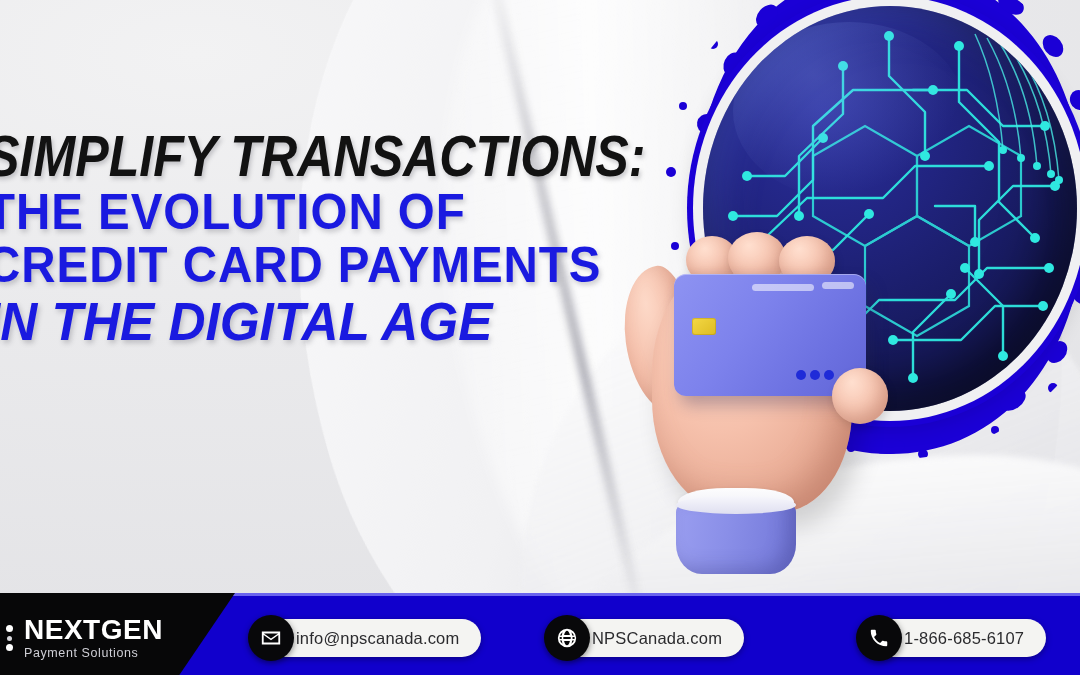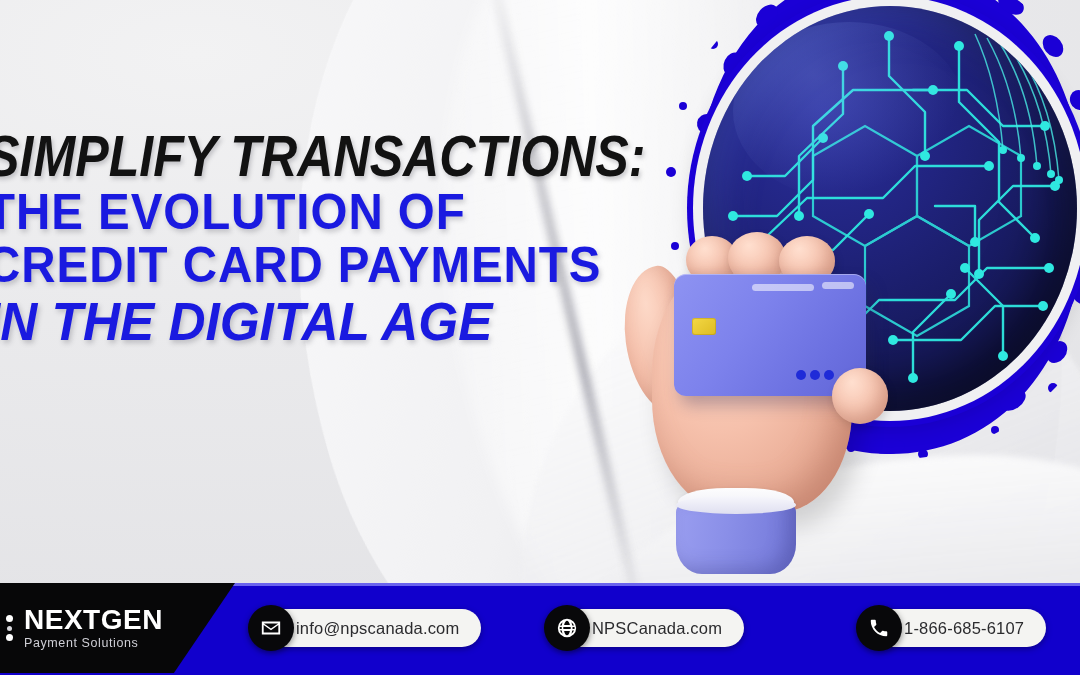--- a/index.html
+++ b/index.html
@@ -196,21 +196,21 @@
     font-size:54px; font-weight:900; font-style:italic;
     color:#1a1ae0;
     transform:scaleX(.95);
     transform-origin:left center;
     letter-spacing:0px;
   }
 
   
   #footer{
     position:absolute; left:0; bottom:0;
-    width:1080px; height:92px;
+    width:1080px; height:82px;
     background:#1100cc;
     z-index:9;
     overflow:hidden;
   }
   #footer-top-line{
     position:absolute; left:0; top:0; width:100%; height:3px;
     background:#6a63ee;
   }
   #logo-block{
     position:absolute; left:0; top:0;

